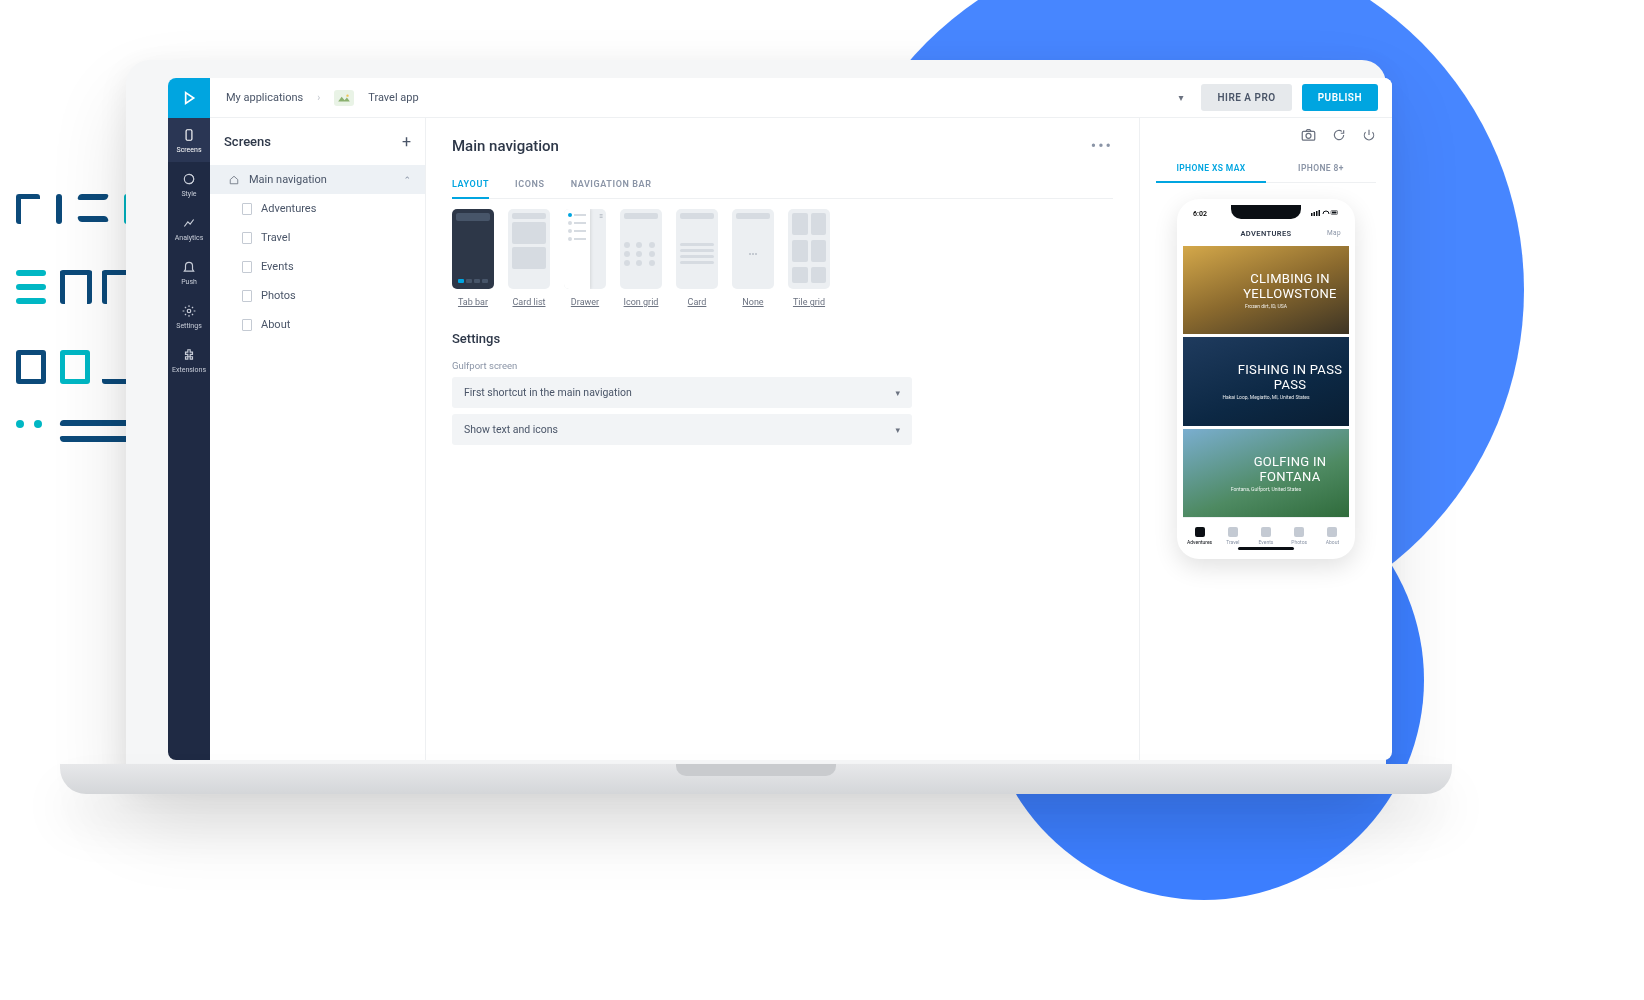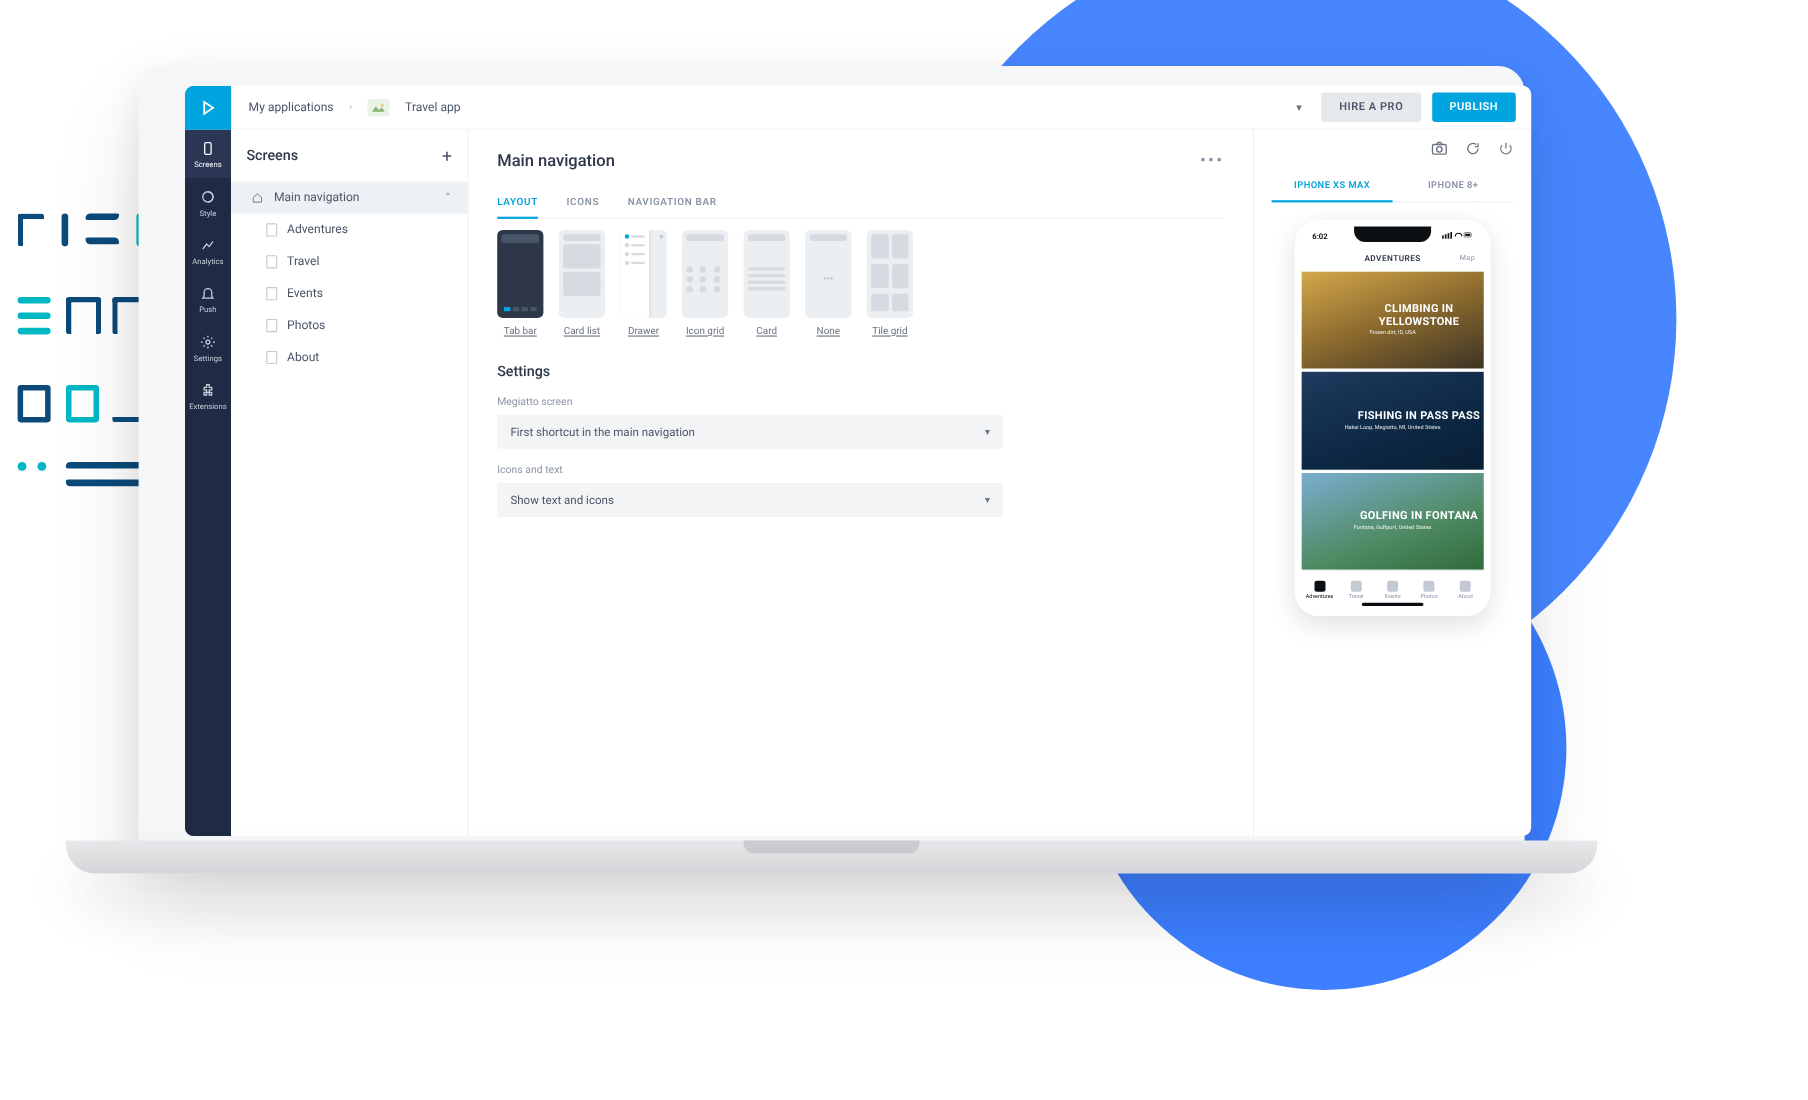--- a/index.html
+++ b/index.html
@@ -86,21 +86,21 @@
 .phone-notch { position:absolute; top:6px; left:50%; transform:translateX(-50%); width:70px; height:14px; background:#0b0f14; border-radius:0 0 10px 10px; z-index:3;}
 .phone-screen { width:100%; height:100%; background:#fff; border-radius:17px; overflow:hidden; display:flex; flex-direction:column; position:relative;}
 .status { height:18px; display:flex; align-items:center; justify-content:space-between; padding:0 10px; font-size:7px; font-weight:600;}
 .phone-header { display:flex; align-items:center; justify-content:center; position:relative; height:20px; font-size:7.5px; font-weight:600; letter-spacing:0.4px; color:#2d3748;}
 .phone-header .map { position:absolute; right:8px; font-size:6.5px; font-weight:400; color:#8a94a6;}
 .cards { flex:1; overflow:hidden; display:flex; flex-direction:column;}
 .card { flex:1; margin:3px 0 0 0; position:relative; display:flex; flex-direction:column; align-items:center; justify-content:center; color:#fff; text-align:center; min-height:88px;}
 .card:nth-child(1){ background:linear-gradient(160deg,#d4a84a 0%,#8b6a2e 50%, #3d3424 100%);}
 .card:nth-child(2){ background:linear-gradient(160deg,#1f3b5e 0%, #0c2844 60%, #091e33 100%);}
 .card:nth-child(3){ background:linear-gradient(160deg,#7aaed0 0%, #4e8a62 60%, #2f6b3b 100%);text-align:center;}
-.card h5{ font-size:10px; font-weight:700; letter-spacing:0.3px;padding-left:48px;}
+.card h5{ font-size:13px; font-weight:400; letter-spacing:0.3px;padding-left:48px;}
 .card p{ font-size:5px; opacity:0.9; margin-top:2px;}
 .tabbar { height:36px; background:#fff; border-top:1px solid #eef0f2; display:flex; }
 .tabbar-item { flex:1; display:flex; flex-direction:column; align-items:center; justify-content:center; gap:2px; font-size:5px; color:#8a94a6;}
 .tabbar-item.active { color:#0b0f14;}
 .tabbar-item .ic { width:10px; height:10px; background:#c4cad3; border-radius:2px;}
 .tabbar-item.active .ic{ background:#0b0f14;}
 .home-ind { position:absolute; bottom:3px; left:50%; transform:translateX(-50%); width:56px; height:3px; background:#0b0f14; border-radius:3px;}
 
 
 .dashes { position:absolute; z-index:0; }
@@ -352,27 +352,26 @@
                     <div class="thumb-bar" style="height:16px;"></div>
                     <div class="thumb-bar" style="height:16px;"></div>
                   </div>
                 </div>
               <span class="nav-opt-label">Tile grid</span>
             </div>
           </div>
 
           <div class="settings-h">Settings</div>
 
-          <div class="field-label">Megiatto screen</div>
+          <div class="field-label">Gulfport screen</div>
           <div class="select">
             <span>First shortcut in the main navigation</span>
             <span class="caret">▾</span>
           </div>
 
-          <div class="field-label">Icons and text</div>
           <div class="select">
             <span>Show text and icons</span>
             <span class="caret">▾</span>
           </div>
         </div>
 
         <div class="preview">
           <div class="preview-icons">
             <span><svg width="15" height="13" viewBox="0 0 24 20" fill="none" stroke="currentColor" stroke-width="2">
                   <rect x="2" y="5" width="20" height="14" rx="2"></rect>

